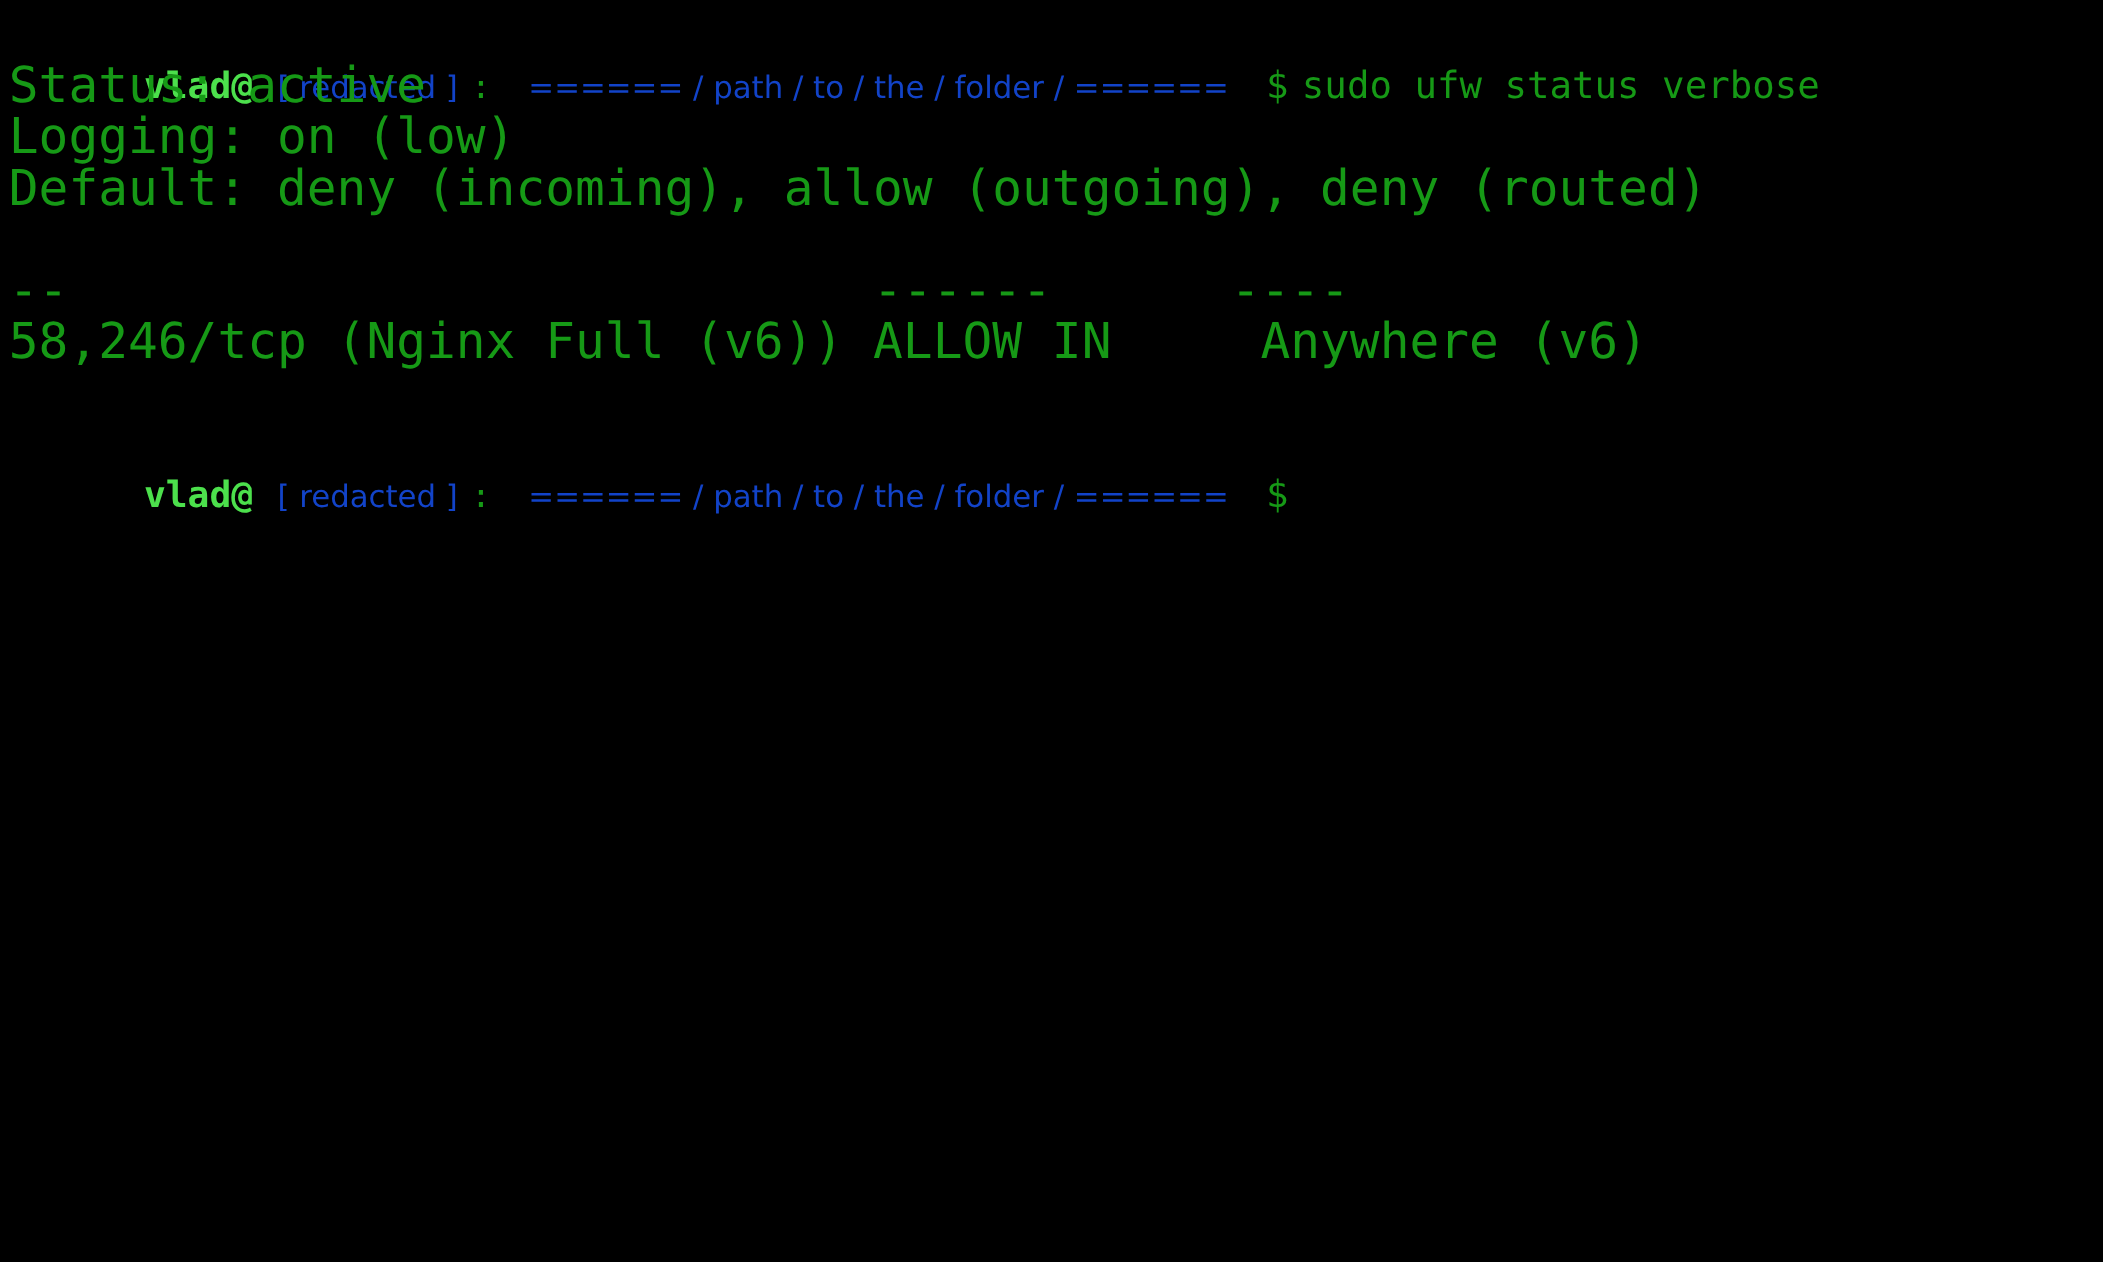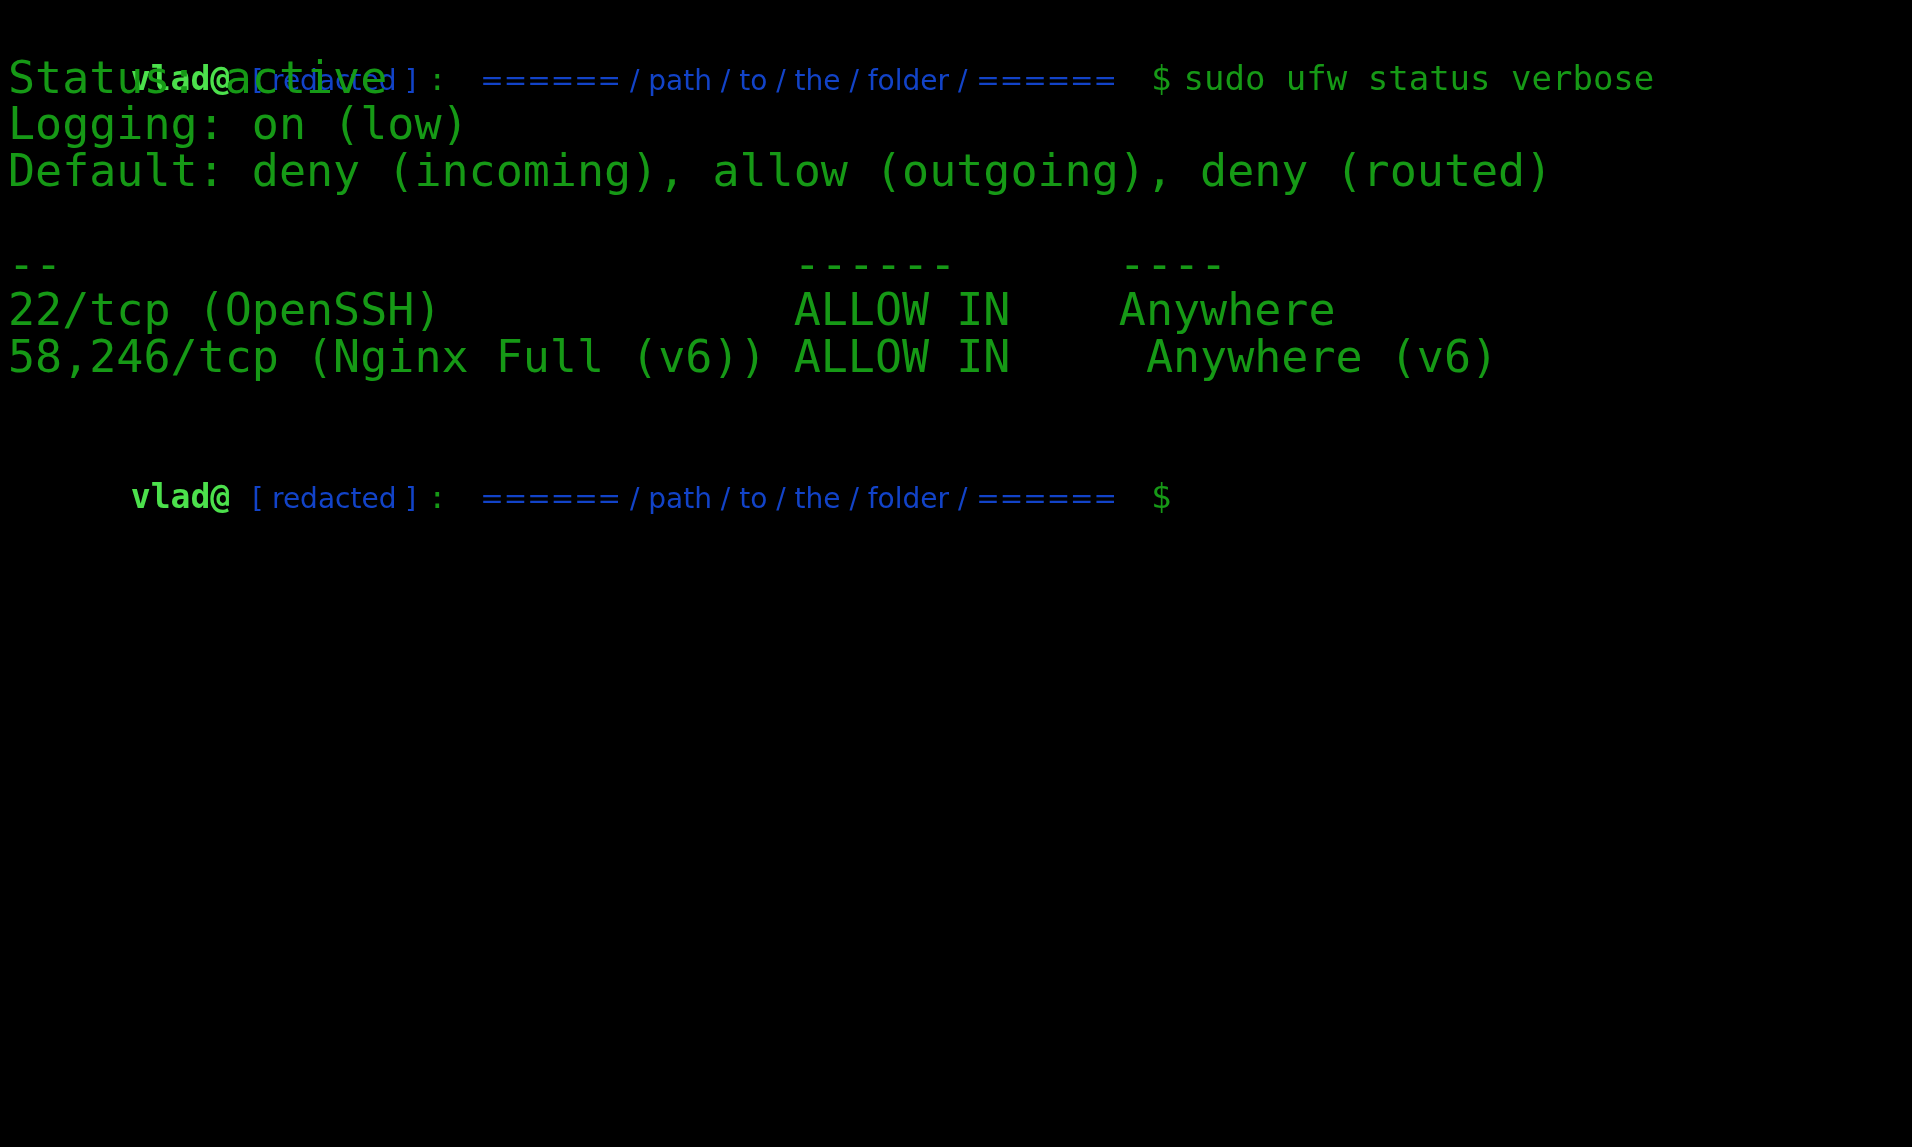--- a/index.html
+++ b/index.html
@@ -86,21 +86,20 @@
     </div>
 
     <div class="line out">Status: active</div>
     <div class="line out">Logging: on (low)</div>
     <div class="line out">Default: deny (incoming), allow (outgoing), deny (routed)</div>
 
     <div class="line blank"> </div>
 
     <div class="line out">--                           ------      ----</div>
 
-    <div class="line out">22/tcp (OpenSSH)             ALLOW IN    Anywhere</div>
     <div class="line out">58,246/tcp (Nginx Full (v6)) ALLOW IN     Anywhere (v6)</div>
 
     <div class="line blank"> </div>
 
     <div class="prompt-line">
       <span class="user">vlad@</span><span class="sp-md"></span><span class="host">[ redacted ]</span><span class="sp-sm"></span><span class="colon">:</span><span class="sp-lg"></span><span class="path">====== / path / to / the / folder / ======</span><span class="sp-lg"></span><span class="dollar">$</span>
     </div>
 
   </div>
 </div>

